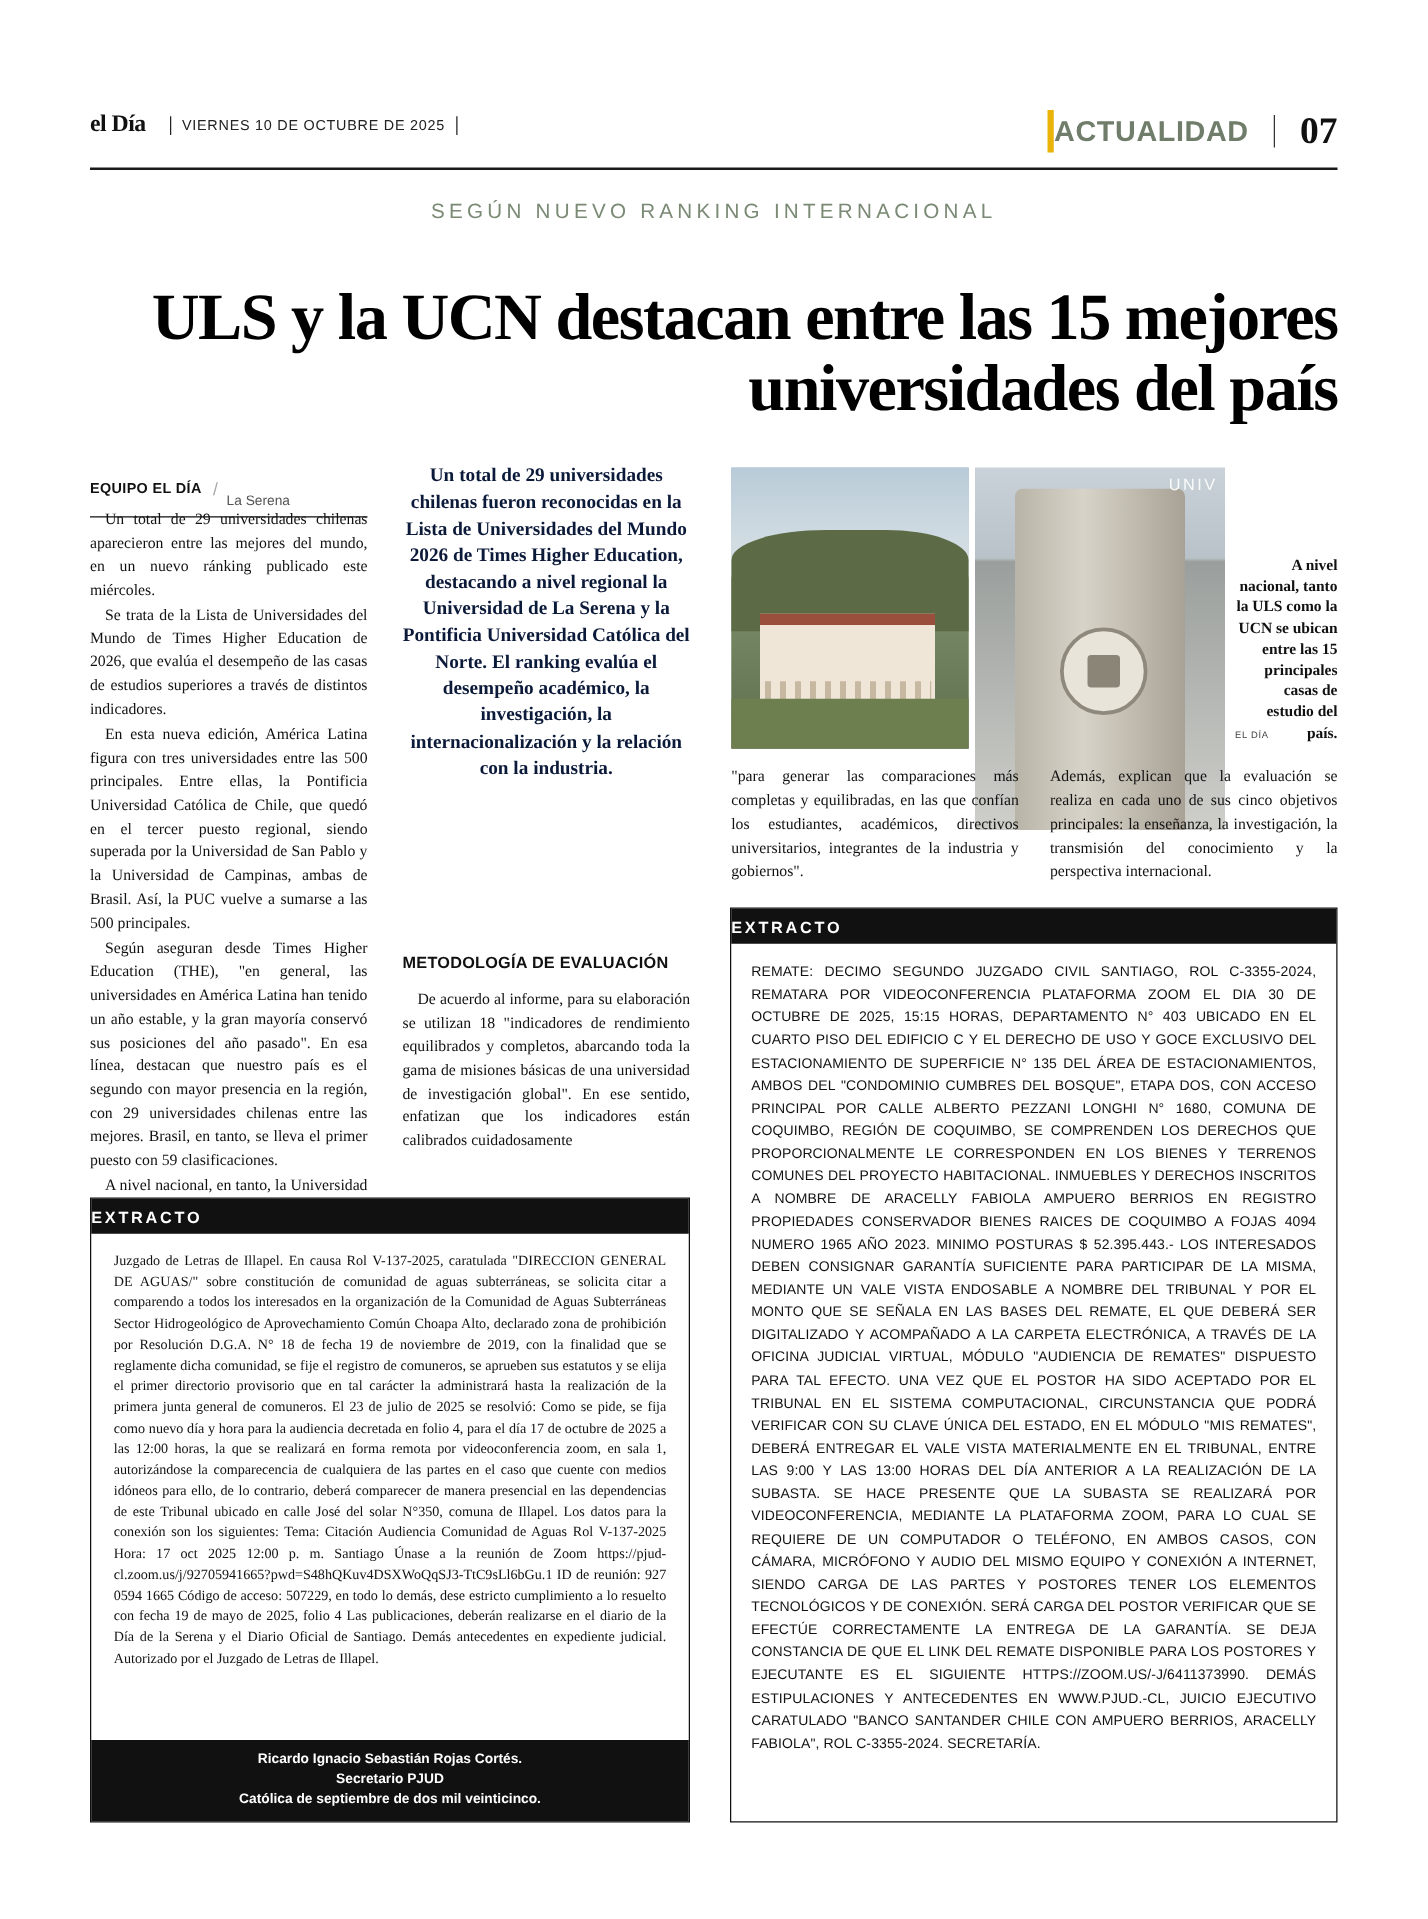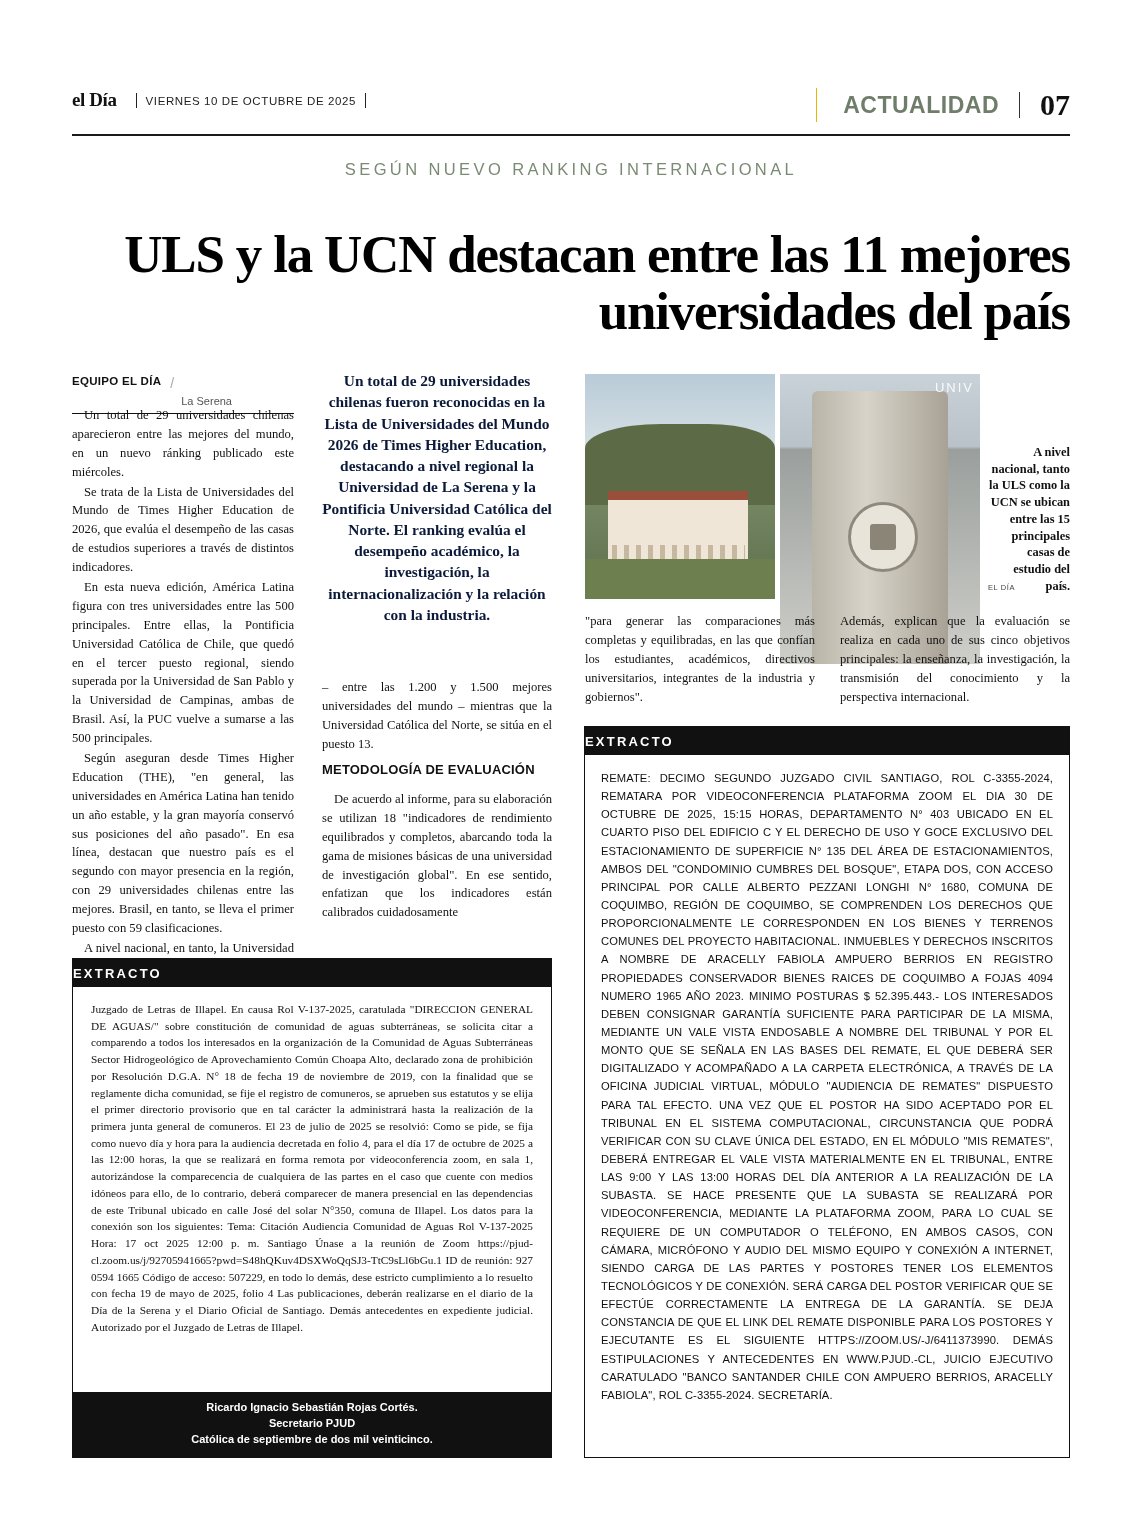--- a/index.html
+++ b/index.html
@@ -56,22 +56,21 @@
     width: 1px;
     height: 15px;
     background: #222;
     margin: 0 9px;
   }
   .masthead-right {
     margin-left: auto;
     display: flex;
     align-items: center;
     gap: 4px;
-    padding-left: 26px;
-    border-left: 1px solid #eab308;
+    border-left: 5px solid #eab308;
     height: 34px;
     margin-top: -2px;
   }
   .section-name {
     font-size: 23px;
     font-weight: bold;
     letter-spacing: 0.5px;
     color: #6f7d6a;
   }
   .sep-bar {
@@ -112,21 +111,21 @@
     letter-spacing: -1.2px;
     color: #000;
   }
 
   
   .byline-wrap {
     position: absolute;
     left: 72px; top: 375px;
     width: 222px;
     display: flex;
-    align-items: flex-start;
+    align-items: center;
     border-bottom: 1px solid #111;
     padding-bottom: 6px;
   }
   .byline {
     font-size: 11.5px;
     font-weight: bold;
     letter-spacing: 0.3px;
   }
   .byline-slash {
     margin: 0 7px 0 9px;
@@ -326,40 +325,37 @@
       <span class="vrule"></span>
     </div>
     <div class="masthead-right">
       <span class="section-name">ACTUALIDAD</span>
       <span class="sep-bar"></span>
       <span class="page-num">07</span>
     </div>
   </div>
 
   <div class="kicker">SEGÚN NUEVO RANKING INTERNACIONAL</div>
-  <h1 class="headline">ULS y la UCN destacan entre las 11 mejores universidades del país</h1>
+  <h1 class="headline">ULS y la UCN destacan entre las 15 mejores universidades del país</h1>
 
   <div class="byline-wrap">
     <span class="byline">EQUIPO EL DÍA</span>
     <span class="byline-slash">/</span>
     <span class="byline-place">La Serena</span>
   </div>
 
   <div class="col1">
     <p>Un total de 29 universidades chilenas aparecieron entre las mejores del mundo, en un nuevo ránking publicado este miércoles.</p>
     <p>Se trata de la Lista de Universidades del Mundo de Times Higher Education de 2026, que evalúa el desempeño de las casas de estudios superiores a través de distintos indicadores.</p>
     <p>En esta nueva edición, América Latina figura con tres universidades entre las 500 principales. Entre ellas, la Pontificia Universidad Católica de Chile, que quedó en el tercer puesto regional, siendo superada por la Universidad de San Pablo y la Universidad de Campinas, ambas de Brasil. Así, la PUC vuelve a sumarse a las 500 principales.</p>
     <p>Según aseguran desde Times Higher Education (THE), "en general, las universidades en América Latina han tenido un año estable, y la gran mayoría conservó sus posiciones del año pasado". En esa línea, destacan que nuestro país es el segundo con mayor presencia en la región, con 29 universidades chilenas entre las mejores. Brasil, en tanto, se lleva el primer puesto con 59 clasificaciones.</p>
     <p>A nivel nacional, en tanto, la Universidad de La Serena aparece en el puesto 9</p>
   </div>
 
   <div class="lead">Un total de 29 universidades chilenas fueron reconocidas en la Lista de Universidades del Mundo 2026 de Times Higher Education, destacando a nivel regional la Universidad de La Serena y la Pontificia Universidad Católica del Norte. El ranking evalúa el desempeño académico, la investigación, la internacionalización y la relación con la industria.</div>
-  <div class="col2-body">
-    <p>– entre las 1.200 y 1.500 mejores universidades del mundo – mientras que la Universidad Católica del Norte, se sitúa en el puesto 13.</p>
-  </div>
   <div class="subhead">METODOLOGÍA DE EVALUACIÓN</div>
   <div class="col2-body2">
     <p>De acuerdo al informe, para su elaboración se utilizan 18 "indicadores de rendimiento equilibrados y completos, abarcando toda la gama de misiones básicas de una universidad de investigación global". En ese sentido, enfatizan que los indicadores están calibrados cuidadosamente</p>
   </div>
 
   <div class="photo-row">
     <div class="photo photo-a">
       <div class="ph-sky"></div>
       <div class="ph-trees"></div>
       <div class="ph-building"></div>

